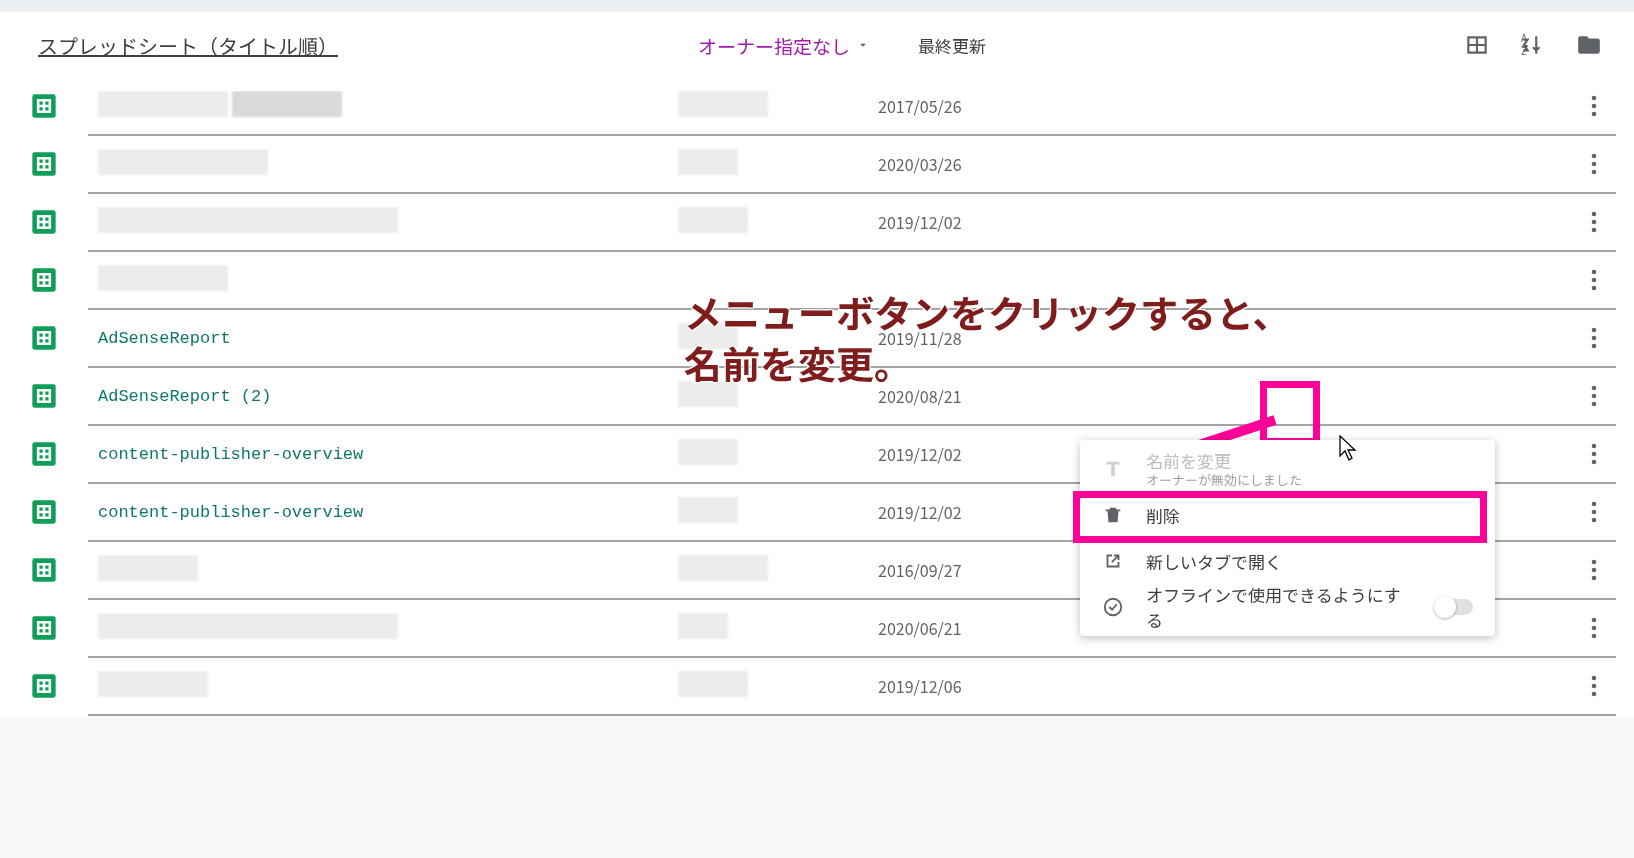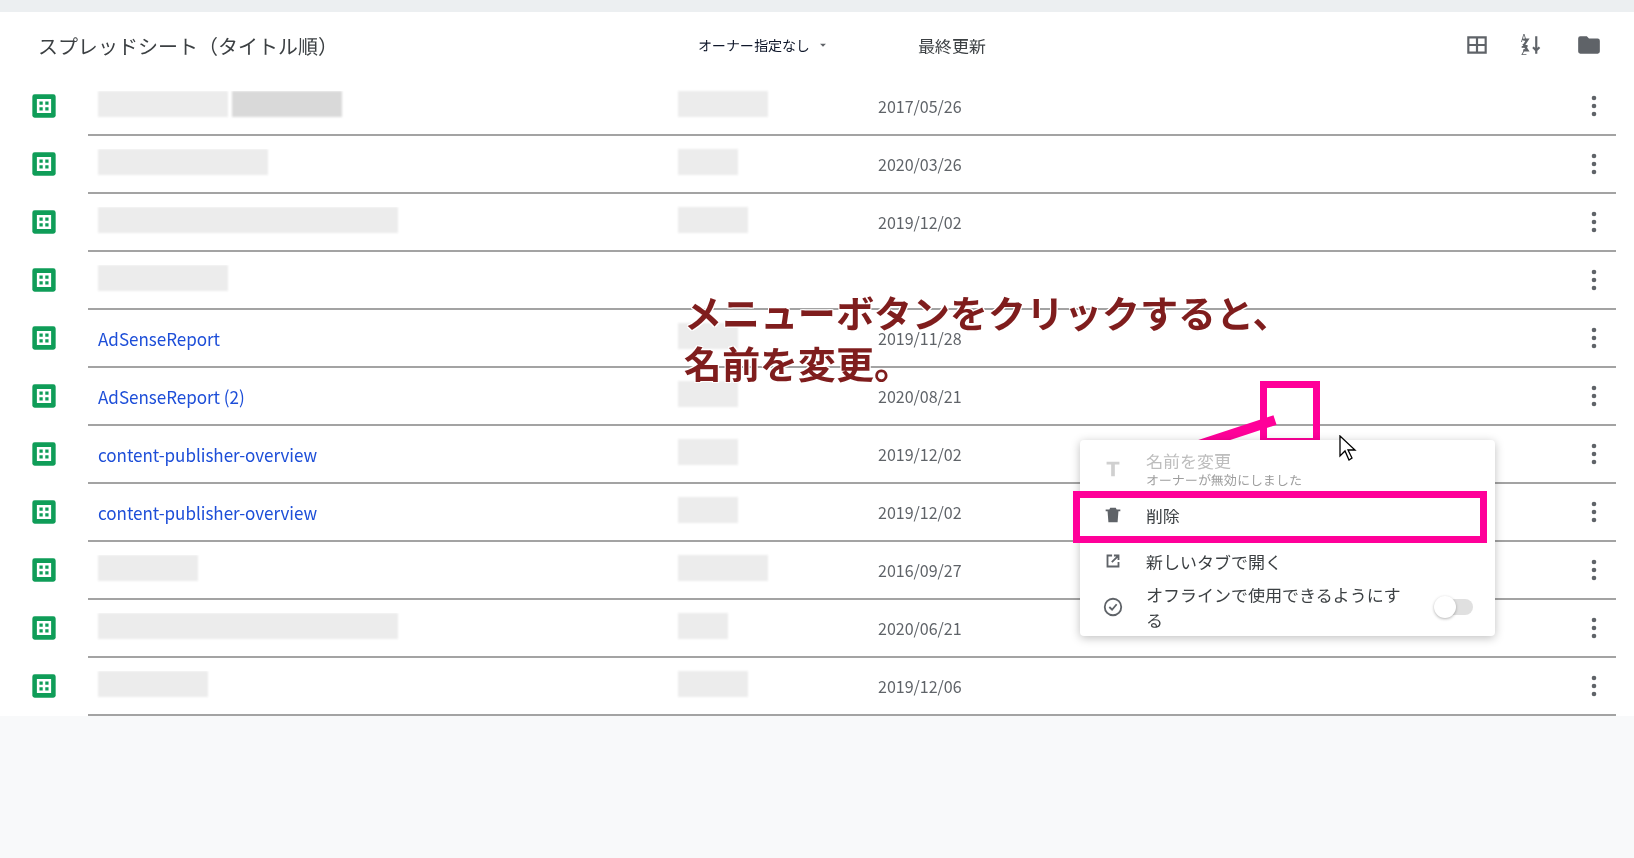--- a/index.html
+++ b/index.html
@@ -13,42 +13,42 @@
     position: relative;
   }
   .topstrip { height:12px; background:#eceff1; }
   .page { background:#fff; }
 
   
   .header {
     display:flex; align-items:center; height:66px;
     padding:0 32px 0 38px;
   }
-  .header .title { font-size:20px; color:#3c4043; flex:0 0 660px; }
-  .header .owner { display:flex; align-items:center; gap:6px; font-size:14px; color:#0f172a; cursor:pointer; flex:0 0 220px;}
+  .header .title { font-size:20px; color:#3c4043; flex:0 0 660px;text-decoration:underline; }
+  .header .owner { display:flex; align-items:center; gap:6px; font-size:19px; color:#a21caf; cursor:pointer; flex:0 0 220px;}
   .header .last  { font-size:17px; color:#3c4043; flex:0 0 270px; }
   .header .tools { display:flex; gap:30px; margin-left:auto; }
   .tool-icon { width:26px; height:26px; fill:#5f6368; cursor:pointer; }
   .caret { width:14px; height:14px; fill:#5f6368; }
 
   
   .list { padding:0 18px; }
   .row {
     display:flex; align-items:center; height:58px;
     border-bottom:2px solid #a3a3a3; position:relative;
     margin-left:70px;
   }
   .row .iconcell {
     position:absolute; left:-58px; top:50%; transform:translateY(-50%);
     width:28px; height:28px;
   }
   .sheets-icon { width:28px; height:28px; }
   .sheets-icon rect.bg { fill:#0f9d58; }
   .sheets-icon path.grid { stroke:#fff; stroke-width:2.2; fill:none; }
-  .row .name { font-size:17px; color:#1d4ed8; flex:0 0 590px; padding-left:10px; white-space:nowrap; overflow:hidden; text-overflow:ellipsis;}
+  .row .name { font-size:17px; color:#0f766e; flex:0 0 590px; padding-left:10px; white-space:nowrap; overflow:hidden; text-overflow:ellipsis;font-family:Liberation Mono, monospace;}
   .row .col-owner { flex:0 0 200px; }
   .row .col-date  { flex:0 0 230px; font-size:16px; color:#5f6368; }
   .row .col-more  { margin-left:auto; width:44px; display:flex; justify-content:center; }
   .more-btn { width:28px; height:28px; display:flex; align-items:center; justify-content:center; cursor:pointer; border-radius:50%; }
   .more-btn svg { width:6px; height:24px; fill:#5f6368; }
 
   
   .pix { display:inline-block; height:26px; background:#ececec; filter:blur(1px); }
   .pix.dark { background:#d9d9d9; }
 

